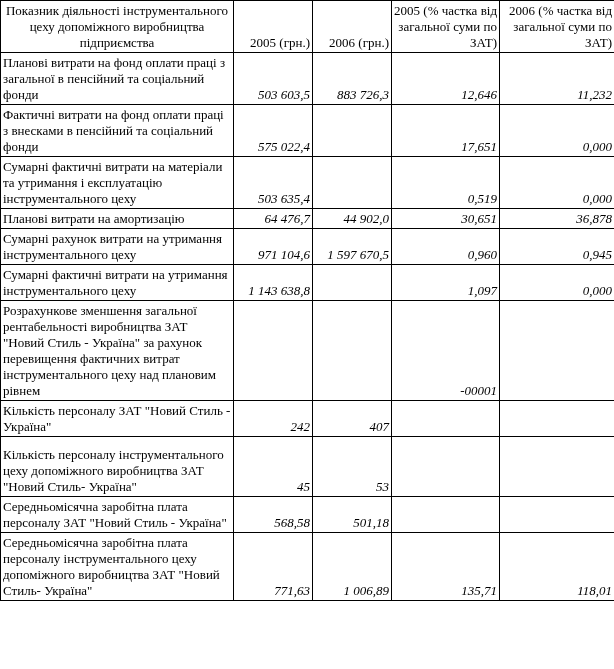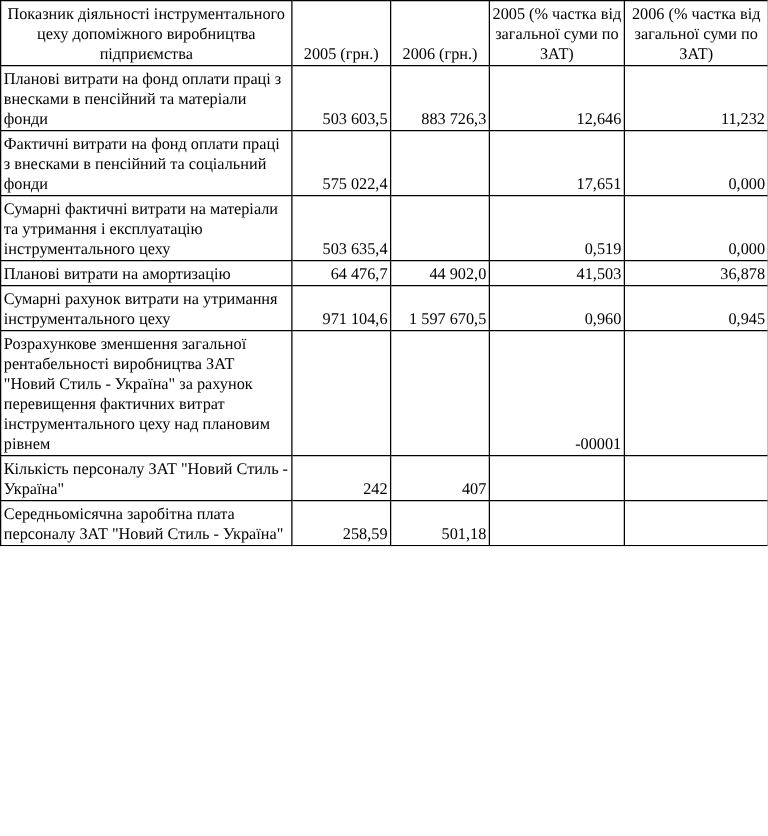--- a/index.html
+++ b/index.html
@@ -18,23 +18,23 @@
   .doc-table th, .doc-table td {
     border:1px solid #000;
     font-size:13px;
     line-height:16px;
     font-weight:normal;
     vertical-align:bottom;
     padding:2px 2px 1px 2px;
     overflow:hidden;
   }
   .doc-table th.c-ind { text-align:center;margin-top:32px; }
-  .doc-table th.c-num { text-align:center; }
+  .doc-table th.c-num { text-align:right; }
   .doc-table td.ind { text-align:left; }
-  .doc-table td.num { text-align:right; white-space:nowrap; }
+  .doc-table td.num { text-align:right; white-space:nowrap;font-style:italic; }
   tr.h-tall { height:60px; }
 </style>
 </head>
 <body>
 
 <table class="doc-table">
   <colgroup>
     <col style="width:233px">
     <col style="width:79px">
     <col style="width:79px">
@@ -45,21 +45,21 @@
     <tr>
       <th class="c-ind">Показник діяльності інструментального цеху допоміжного виробництва підприємства</th>
       <th class="c-num">2005 (грн.)</th>
       <th class="c-num">2006 (грн.)</th>
       <th class="c-num">2005 (% частка від загальної суми по ЗАТ)</th>
       <th class="c-num">2006 (% частка від загальної суми по ЗАТ)</th>
     </tr>
   </thead>
   <tbody>
     <tr>
-      <td class="ind">Планові витрати на фонд оплати праці з внесками в пенсійний та матеріали фонди</td>
+      <td class="ind">Планові витрати на фонд оплати праці з загальної в пенсійний та соціальний фонди</td>
       <td class="num">503 603,5</td>
       <td class="num">883 726,3</td>
       <td class="num">12,646</td>
       <td class="num">11,232</td>
     </tr>
     <tr>
       <td class="ind">Фактичні витрати на фонд оплати праці з внесками в пенсійний та соціальний фонди</td>
       <td class="num">575 022,4</td>
       <td class="num"></td>
       <td class="num">17,651</td>
@@ -69,45 +69,66 @@
       <td class="ind">Сумарні фактичні витрати на матеріали та утримання і експлуатацію інструментального цеху</td>
       <td class="num">503 635,4</td>
       <td class="num"></td>
       <td class="num">0,519</td>
       <td class="num">0,000</td>
     </tr>
     <tr>
       <td class="ind">Планові витрати на амортизацію</td>
       <td class="num">64 476,7</td>
       <td class="num">44 902,0</td>
-      <td class="num">41,503</td>
+      <td class="num">30,651</td>
       <td class="num">36,878</td>
     </tr>
     <tr>
       <td class="ind">Сумарні рахунок витрати на утримання інструментального цеху</td>
       <td class="num">971 104,6</td>
       <td class="num">1 597 670,5</td>
       <td class="num">0,960</td>
       <td class="num">0,945</td>
+    </tr>
+    <tr>
+      <td class="ind">Сумарні фактичні витрати на утримання інструментального цеху</td>
+      <td class="num">1 143 638,8</td>
+      <td class="num"></td>
+      <td class="num">1,097</td>
+      <td class="num">0,000</td>
     </tr>
     <tr>
       <td class="ind">Розрахункове зменшення загальної рентабельності виробництва ЗАТ "Новий Стиль - Україна" за рахунок перевищення фактичних витрат інструментального цеху над плановим рівнем</td>
       <td class="num"></td>
       <td class="num"></td>
       <td class="num">-00001</td>
       <td class="num"></td>
     </tr>
     <tr>
       <td class="ind">Кількість персоналу ЗАТ "Новий Стиль - Україна"</td>
       <td class="num">242</td>
       <td class="num">407</td>
       <td class="num"></td>
       <td class="num"></td>
     </tr>
+    <tr class="h-tall">
+      <td class="ind">Кількість персоналу інструментального цеху допоміжного виробництва ЗАТ "Новий Стиль- Україна"</td>
+      <td class="num">45</td>
+      <td class="num">53</td>
+      <td class="num"></td>
+      <td class="num"></td>
+    </tr>
     <tr>
       <td class="ind">Середньомісячна заробітна плата персоналу ЗАТ "Новий Стиль - Україна"</td>
-      <td class="num">258,59</td>
+      <td class="num">568,58</td>
       <td class="num">501,18</td>
       <td class="num"></td>
       <td class="num"></td>
+    </tr>
+    <tr>
+      <td class="ind">Середньомісячна заробітна плата персоналу інструментального цеху допоміжного виробництва ЗАТ "Новий Стиль- Україна"</td>
+      <td class="num">771,63</td>
+      <td class="num">1 006,89</td>
+      <td class="num">135,71</td>
+      <td class="num">118,01</td>
     </tr>
   </tbody>
 </table>
 
 </body></html>

